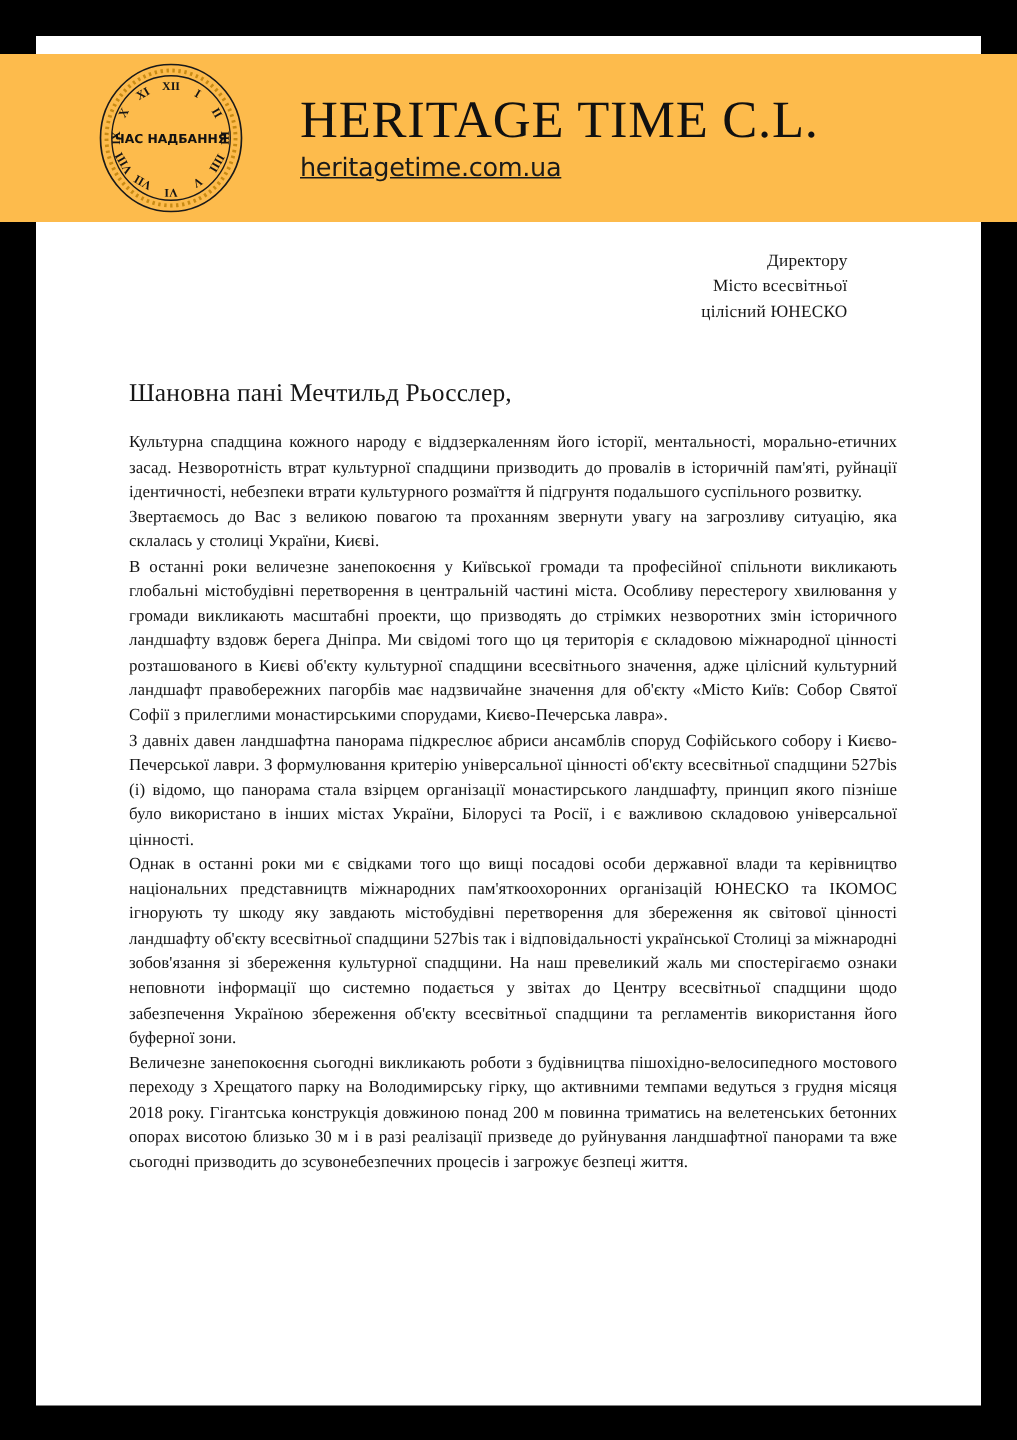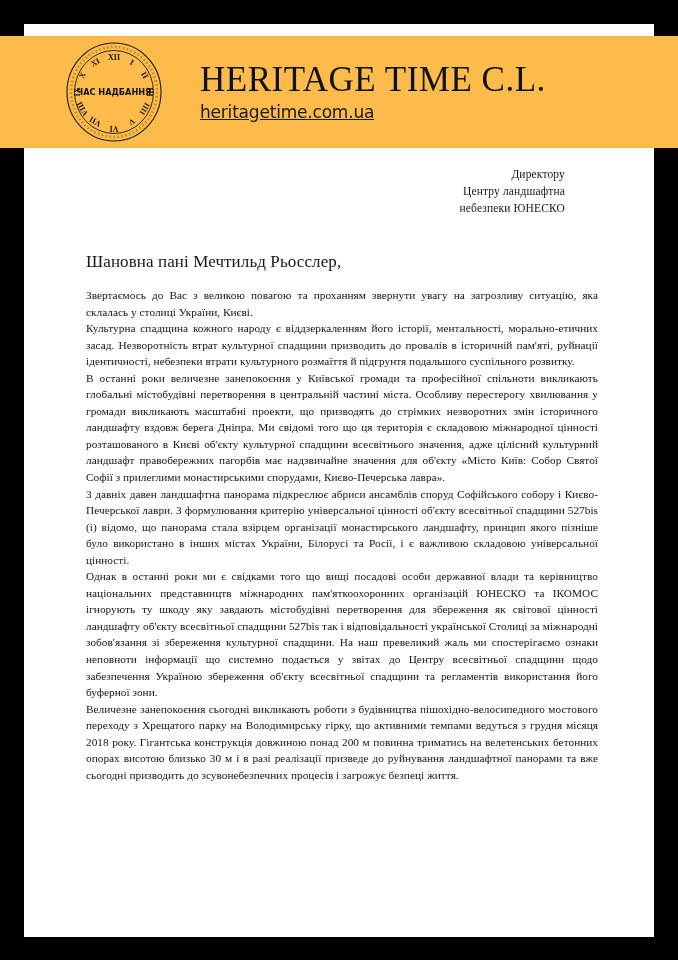--- a/index.html
+++ b/index.html
@@ -170,29 +170,29 @@
     <div class="brand">
       <div class="brand-title">HERITAGE TIME C.L.</div>
       <div class="brand-url">heritagetime.com.ua</div>
     </div>
   </div>
 
   <div class="letter-body">
 
     <div class="addressee">
       <div>Директору</div>
-      <div>Центру ландшафтна</div>
-      <div>небезпеки ЮНЕСКО</div>
+      <div>Місто всесвітньої</div>
+      <div>цілісний ЮНЕСКО</div>
     </div>
 
     <div class="greeting">Шановна пані Мечтильд Рьосслер,</div>
 
     <div class="paragraphs">
+      <p class="para">Культурна спадщина кожного народу є віддзеркаленням його історії, ментальності, морально-етичних засад. Незворотність втрат культурної спадщини призводить до провалів в історичній пам'яті, руйнації ідентичності, небезпеки втрати культурного розмаїття й підгрунтя подальшого суспільного розвитку.</p>
       <p class="para">Звертаємось до Вас з великою повагою та проханням звернути увагу на загрозливу ситуацію, яка склалась у столиці  України, Києві.</p>
-      <p class="para">Культурна спадщина кожного народу є віддзеркаленням його історії, ментальності, морально-етичних засад. Незворотність втрат культурної спадщини призводить до провалів в історичній пам'яті, руйнації ідентичності, небезпеки втрати культурного розмаїття й підгрунтя подальшого суспільного розвитку.</p>
       <p class="para">В останні роки величезне занепокоєння у Київської громади та професійної спільноти викликають глобальні містобудівні перетворення в центральній частині міста. Особливу перестерогу хвилювання у громади викликають масштабні проекти, що призводять до стрімких незворотних змін історичного ландшафту вздовж берега Дніпра. Ми свідомі того що ця територія є складовою міжнародної цінності розташованого в Києві об'єкту культурної спадщини всесвітнього значення, адже цілісний культурний ландшафт правобережних пагорбів має надзвичайне значення для об'єкту «Місто Київ: Собор Святої Софії з прилеглими монастирськими спорудами, Києво-Печерська лавра».</p>
       <p class="para">З давніх давен ландшафтна панорама підкреслює абриси ансамблів споруд Софійського собору і Києво-Печерської лаври. З формулювання критерію універсальної цінності об'єкту всесвітньої спадщини 527bis (i) відомо, що панорама стала взірцем організації монастирського ландшафту, принцип якого пізніше було використано в інших містах України, Білорусі та Росії, і є важливою складовою універсальної цінності.</p>
       <p class="para">Однак в останні роки ми є свідками того що вищі посадові особи державної влади та керівництво національних представництв міжнародних пам'яткоохоронних організацій ЮНЕСКО та ІКОМОС ігнорують ту шкоду яку завдають містобудівні перетворення для збереження як світової  цінності ландшафту об'єкту всесвітньої спадщини 527bis так і відповідальності української Столиці за міжнародні зобов'язання зі збереження культурної спадщини. На наш превеликий жаль ми спостерігаємо ознаки неповноти інформації що системно подається у звітах до Центру всесвітньої спадщини щодо забезпечення Україною збереження об'єкту всесвітньої спадщини та регламентів використання його буферної зони.</p>
       <p class="para">Величезне занепокоєння сьогодні викликають роботи з будівництва пішохідно-велосипедного мостового переходу з Хрещатого парку на Володимирську гірку, що активними темпами ведуться з грудня місяця 2018 року. Гігантська конструкція довжиною понад 200 м повинна триматись на велетенських бетонних опорах висотою близько 30 м і в разі реалізації призведе до руйнування ландшафтної панорами та вже сьогодні призводить до зсувонебезпечних процесів і загрожує безпеці життя.</p>
     </div>
 
   </div>
 </div>
 
 </body></html>

